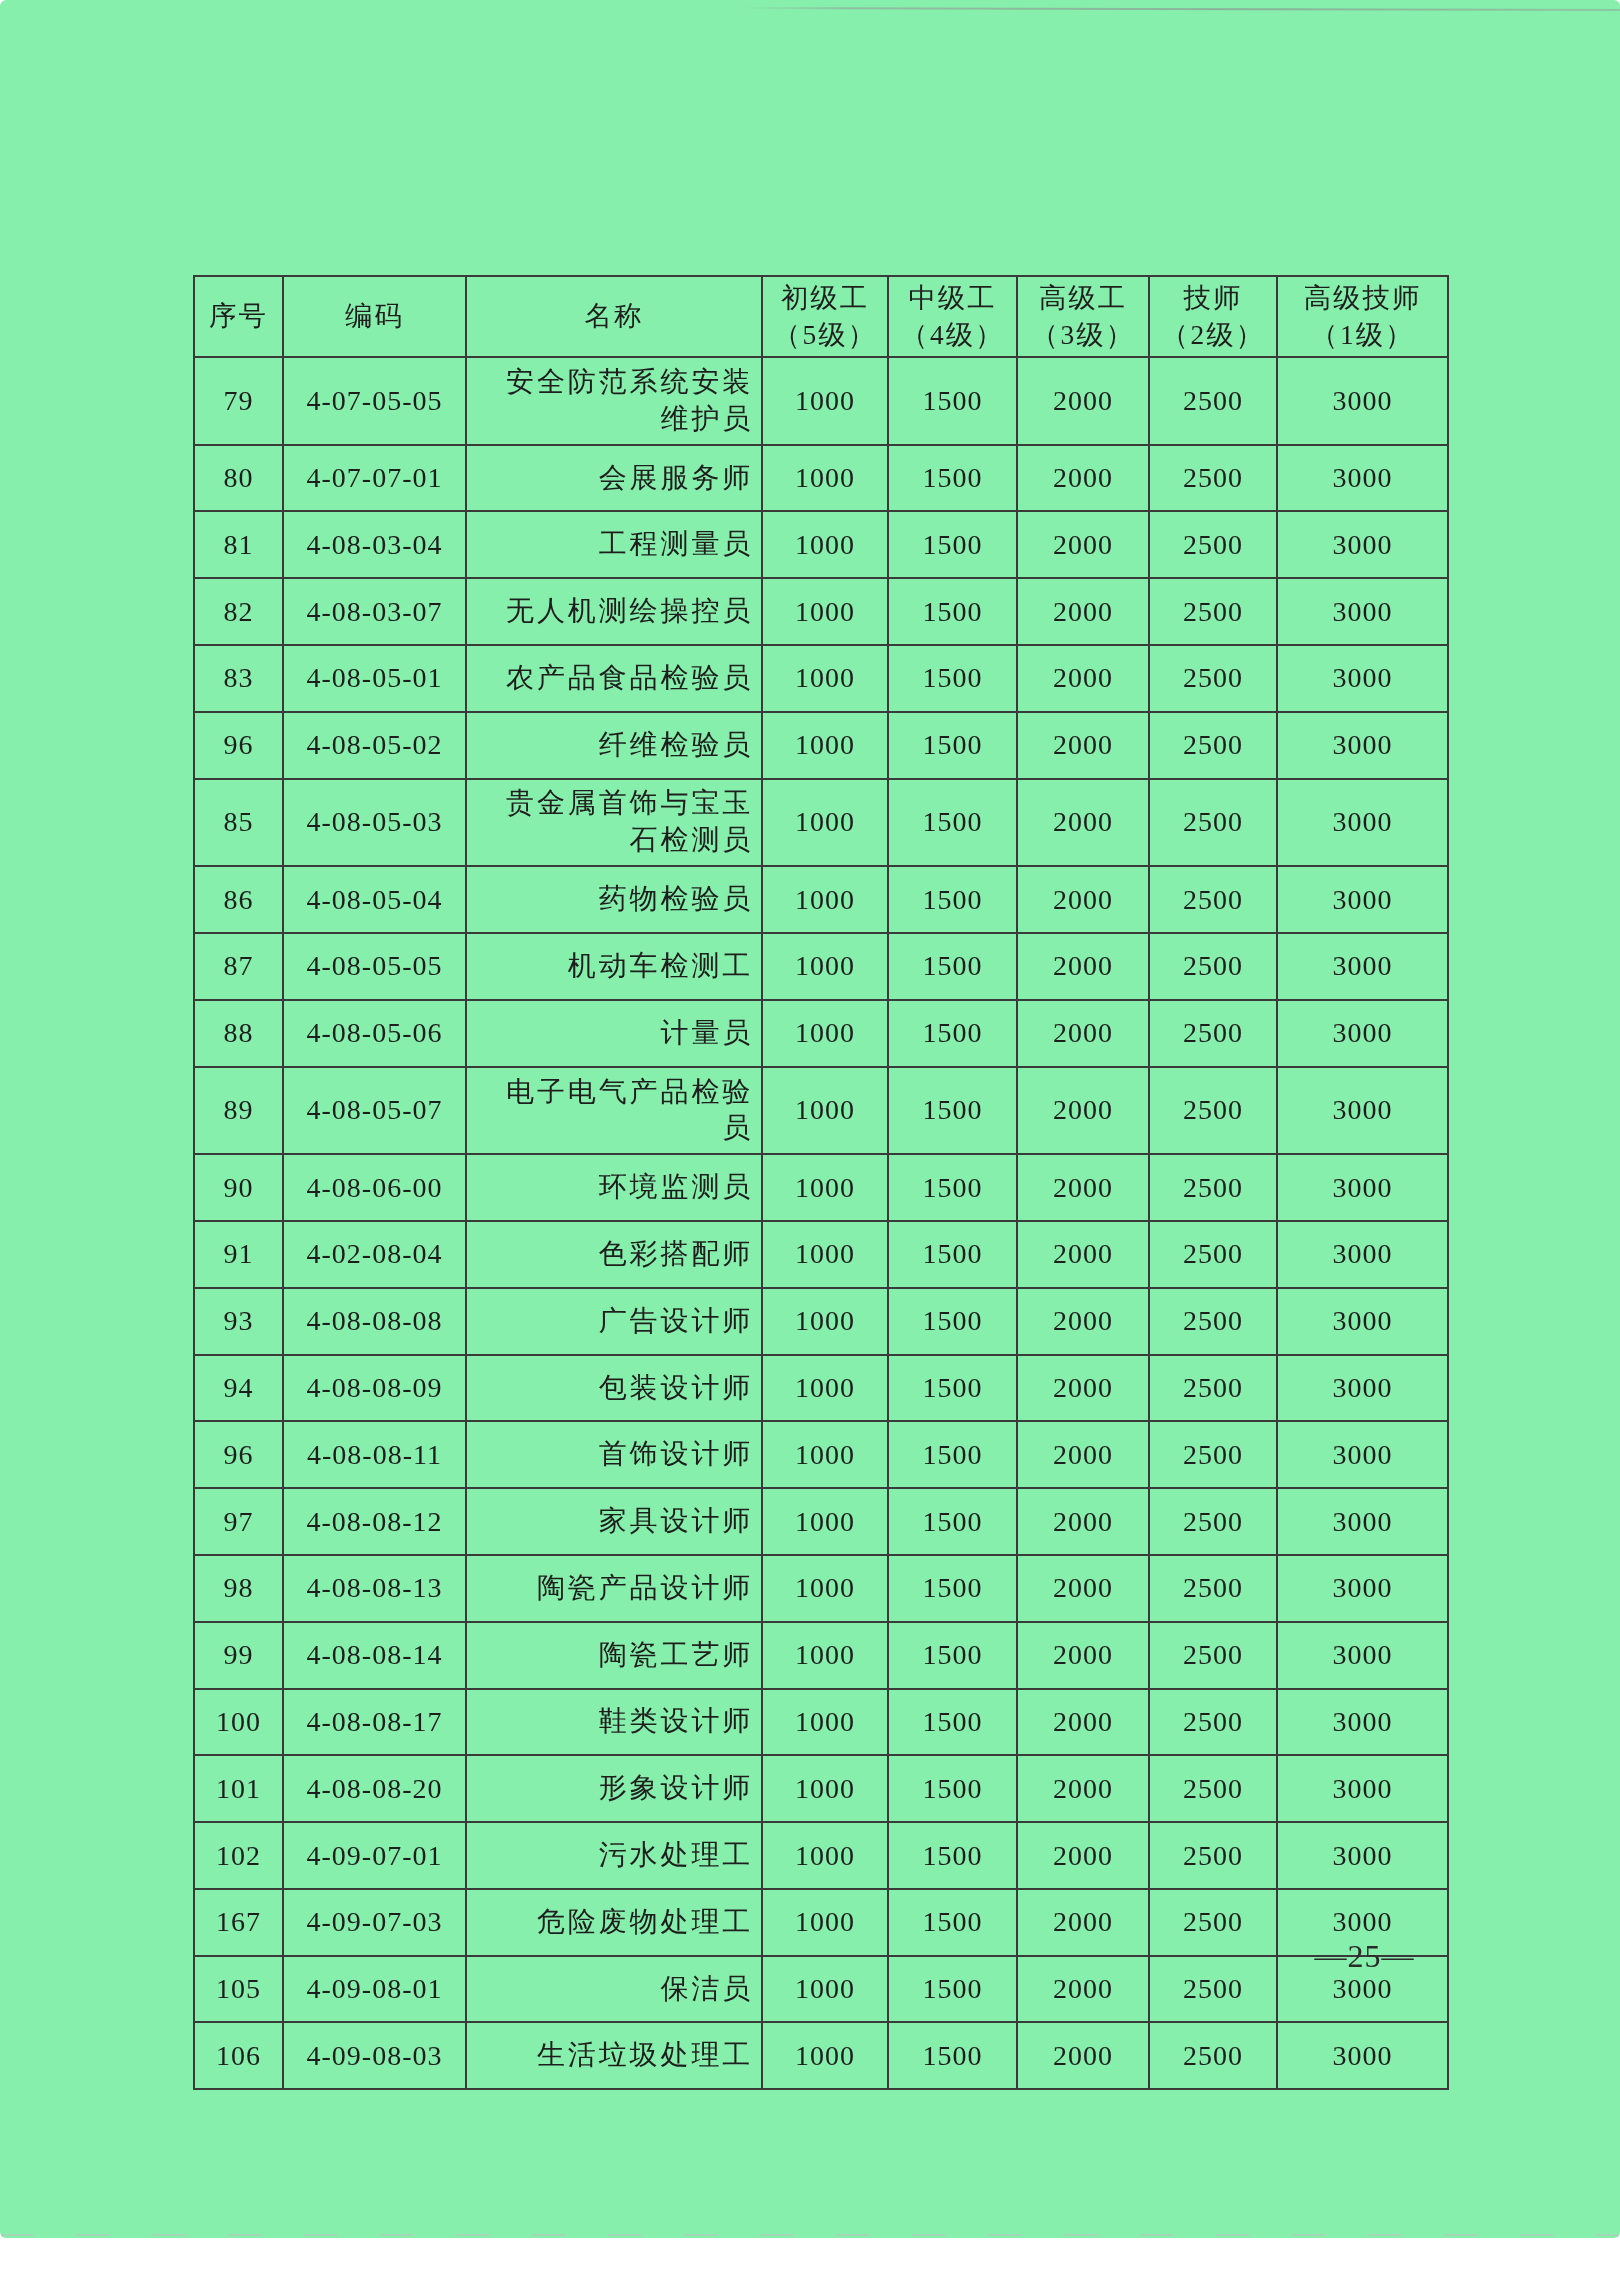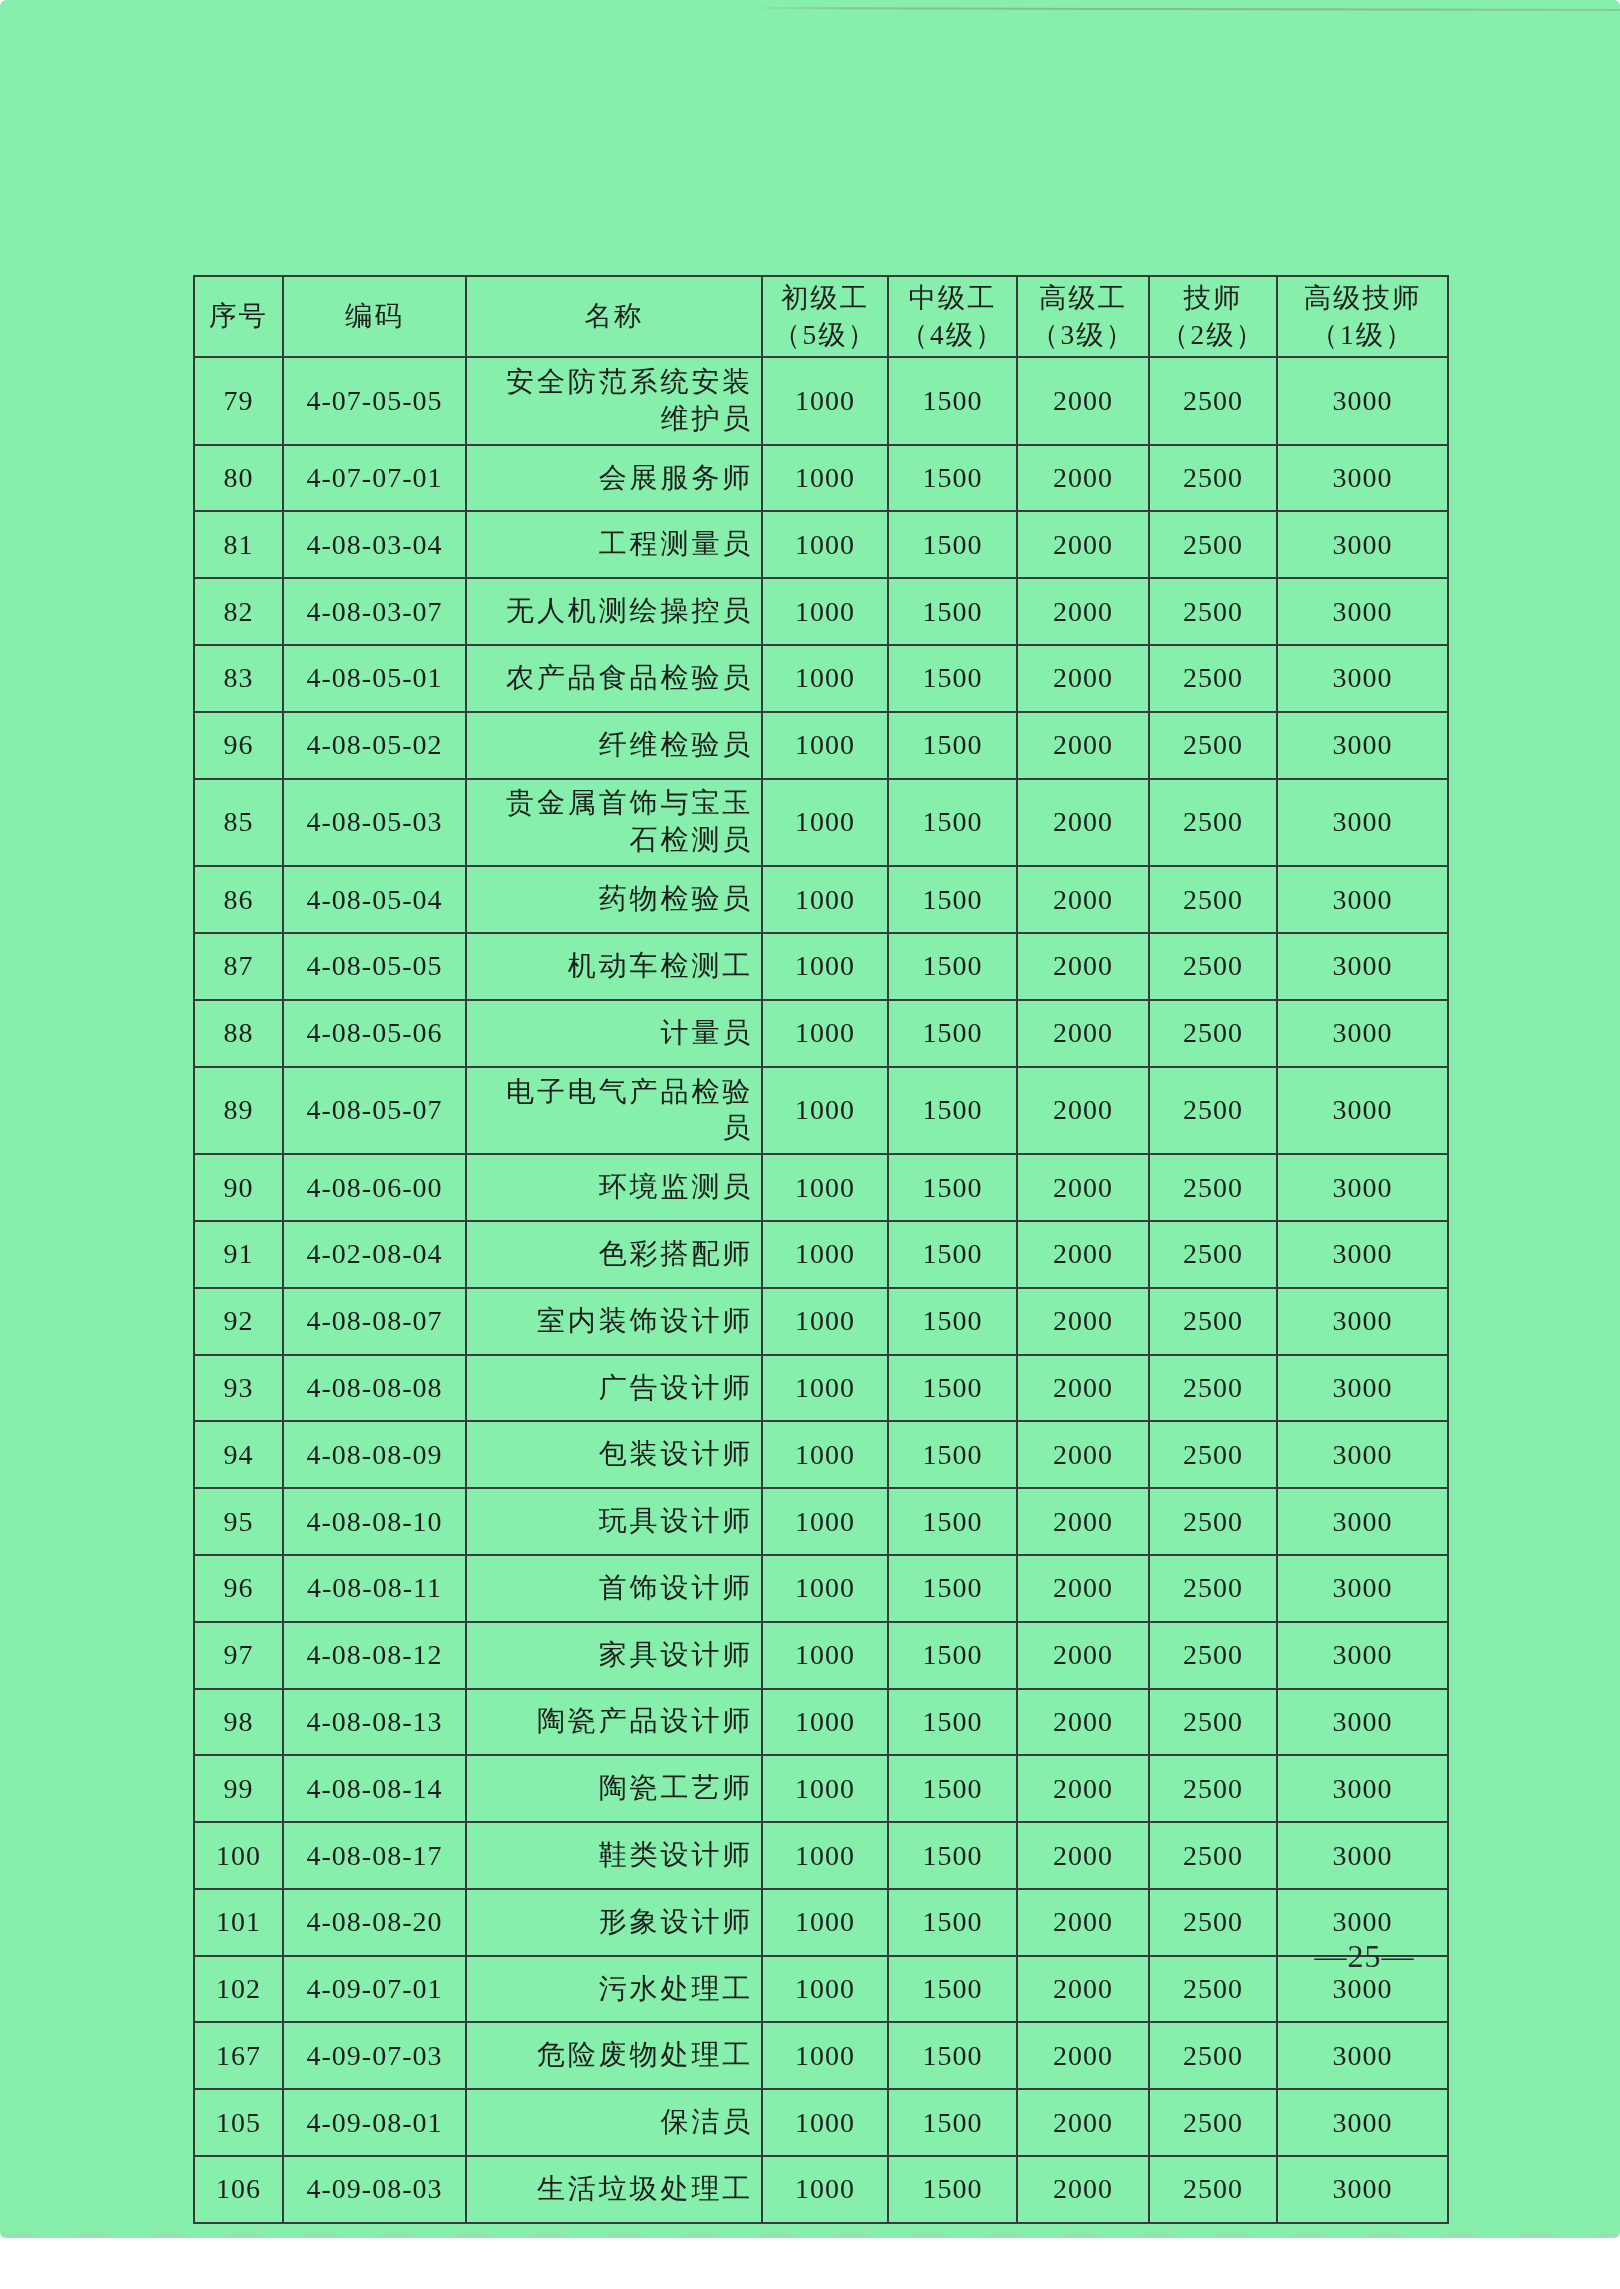--- a/index.html
+++ b/index.html
@@ -260,60 +260,40 @@
           <td>91</td>
           <td>4-02-08-04</td>
           <td class="name-cell">色彩搭配师</td>
           <td>1000</td>
           <td>1500</td>
           <td>2000</td>
           <td>2500</td>
           <td>3000</td>
         </tr>
         <tr>
-          <td>92</td>
-          <td>4-08-08-07</td>
-          <td class="name-cell">室内装饰设计师</td>
-          <td>1000</td>
-          <td>1500</td>
-          <td>2000</td>
-          <td>2500</td>
-          <td>3000</td>
-        </tr>
-        <tr>
           <td>93</td>
           <td>4-08-08-08</td>
           <td class="name-cell">广告设计师</td>
           <td>1000</td>
           <td>1500</td>
           <td>2000</td>
           <td>2500</td>
           <td>3000</td>
         </tr>
         <tr>
           <td>94</td>
           <td>4-08-08-09</td>
           <td class="name-cell">包装设计师</td>
           <td>1000</td>
           <td>1500</td>
           <td>2000</td>
           <td>2500</td>
           <td>3000</td>
         </tr>
         <tr>
-          <td>95</td>
-          <td>4-08-08-10</td>
-          <td class="name-cell">玩具设计师</td>
-          <td>1000</td>
-          <td>1500</td>
-          <td>2000</td>
-          <td>2500</td>
-          <td>3000</td>
-        </tr>
-        <tr>
           <td>96</td>
           <td>4-08-08-11</td>
           <td class="name-cell">首饰设计师</td>
           <td>1000</td>
           <td>1500</td>
           <td>2000</td>
           <td>2500</td>
           <td>3000</td>
         </tr>
         <tr>

